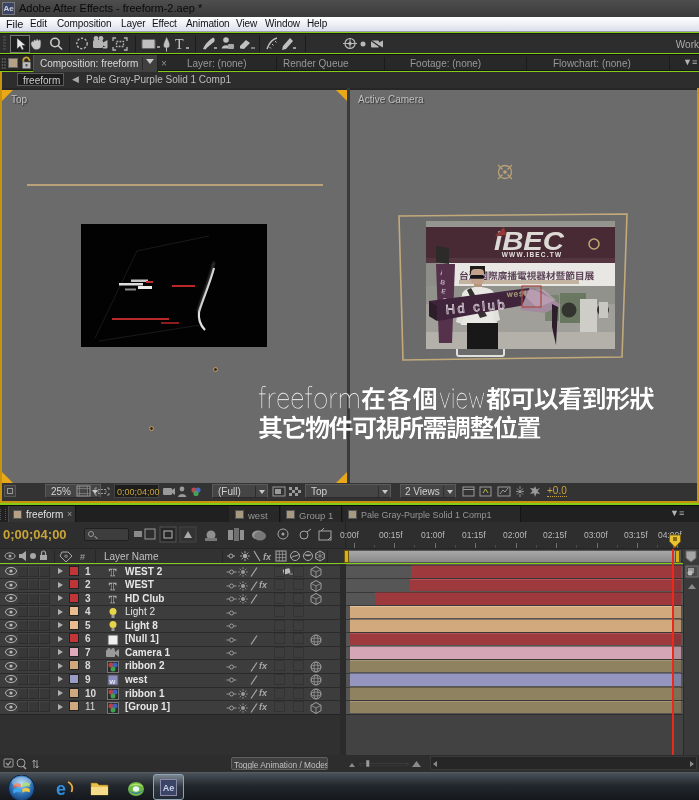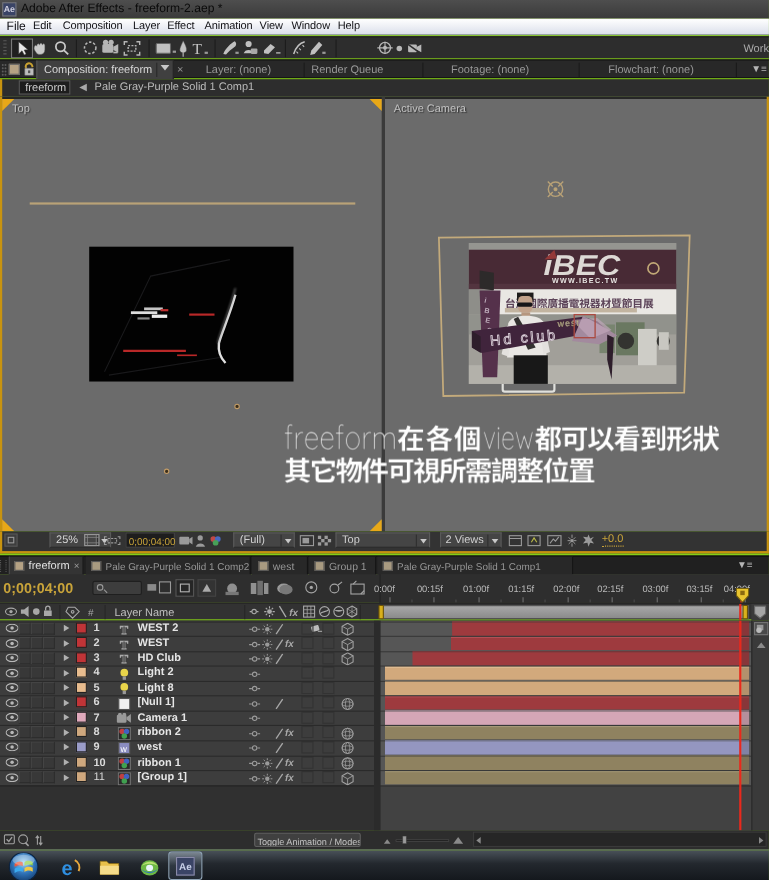--- a/index.html
+++ b/index.html
@@ -443,24 +443,20 @@
   <div class="txt" style="left:545px;top:2px;font-size:10px;color:#c9a43a;border-bottom:1px dotted #c9a43a;">+0.0</div>
 </div>
 
 <div class="abs" id="tltabs" style="left:0;top:505px;width:699px;height:17px;background:#202020;border-top:1px solid #0c0c0c;">
   <div class="abs" style="left:0px;top:3px;width:6px;height:11px;border-left:1px dotted #555;border-right:1px dotted #555;"></div>
   <div class="abs" style="left:8px;top:0;width:68px;height:17px;background:#343434;border-left:1px solid #4a4a4a;border-right:1px solid #151515;">
     <div class="abs" style="left:4px;top:4px;width:9px;height:9px;background:#b5a284;border:1px solid #555;"></div>
     <div class="txt" style="left:17px;top:3px;font-size:10px;color:#e2e2e2;">freeform</div>
     <div class="txt" style="left:58px;top:3px;font-size:9px;color:#9a9a9a;">×</div>
   </div>
-  <div class="abs" style="left:78px;top:0;width:150px;height:17px;background:#282828;border-right:1px solid #151515;">
-    <div class="abs" style="left:5px;top:4px;width:9px;height:9px;background:#a89a80;border:1px solid #555;"></div>
-    <div class="txt" style="left:18px;top:3.5px;font-size:9px;color:#969696;">Pale Gray-Purple Solid 1 Comp2</div>
-  </div>
   <div class="abs" style="left:229px;top:0;width:51px;height:17px;background:#282828;border-right:1px solid #151515;">
     <div class="abs" style="left:6px;top:4px;width:9px;height:9px;background:#a89a80;border:1px solid #555;"></div>
     <div class="txt" style="left:19px;top:3.5px;font-size:9.5px;color:#969696;">west</div>
   </div>
   <div class="abs" style="left:281px;top:0;width:61px;height:17px;background:#282828;border-right:1px solid #151515;">
     <div class="abs" style="left:5px;top:4px;width:9px;height:9px;background:#a89a80;border:1px solid #555;"></div>
     <div class="txt" style="left:18px;top:3.5px;font-size:9.5px;color:#969696;">Group 1</div>
   </div>
   <div class="abs" style="left:343px;top:0;width:178px;height:17px;background:#282828;border-right:1px solid #151515;">
     <div class="abs" style="left:5px;top:4px;width:9px;height:9px;background:#a89a80;border:1px solid #555;"></div>
@@ -714,21 +710,21 @@
         <div class="abs" style="left:17px;top:0.5px;width:11px;height:11px;background:#383838;border:1px solid #444;border-right-color:#2d2d2d;border-bottom-color:#2d2d2d;"></div>
         <div class="abs" style="left:28px;top:0.5px;width:11px;height:11px;background:#383838;border:1px solid #444;border-right-color:#2d2d2d;border-bottom-color:#2d2d2d;"></div>
         <div class="abs" style="left:39px;top:0.5px;width:11px;height:11px;background:#383838;border:1px solid #444;border-right-color:#2d2d2d;border-bottom-color:#2d2d2d;"></div>
         <div class="abs" style="left:58px;top:3px;width:0;height:0;border-top:3.5px solid transparent;border-bottom:3.5px solid transparent;border-left:5px solid #b0b0b0;"></div>
         <div class="abs" style="left:69px;top:0.5px;width:10px;height:10px;background:#e8bc8e;border:1px solid #222;"></div>
         <div class="txt" style="left:85px;top:0.5px;font-size:10px;font-weight:bold;color:#dadada;">4</div>
         <svg class="abs" style="left:108px;top:1px;" width="10" height="12" viewBox="0 0 10 12">
           <circle cx="5" cy="4.5" r="3.5" fill="#e8d44a"></circle>
           <rect x="3.5" y="8" width="3" height="3" fill="#999"></rect>
         </svg>
-        <div class="txt" style="left:125px;top:0.5px;font-size:10px;font-weight:bold;color:#e6e6e6;text-align:center;">Light 2</div>
+        <div class="txt" style="left:125px;top:0.5px;font-size:10px;font-weight:normal;color:#e6e6e6;text-align:center;">Light 2</div>
         <svg class="abs" style="left:226px;top:3px;" width="11" height="8" viewBox="0 0 11 8">
           <circle cx="5.5" cy="4" r="2" fill="none" stroke="#9a9a9a"></circle>
           <path d="M0.5 4 h2.5 M8 4 h2.5" stroke="#9a9a9a"></path>
         </svg>
         <div class="abs" style="left:274px;top:0.5px;width:11px;height:11px;border:1px solid #333;"></div>
         <div class="abs" style="left:293px;top:0.5px;width:11px;height:11px;border:1px solid #333;"></div>
       </div>
       <div class="abs" style="left:350px;top:41.7px;width:331px;height:12.5px;background:#d2a97c;border-top:1px solid #e2c29a;"></div>
 <div class="abs" style="left:0;top:55.2px;width:345px;height:12.5px;">
         <svg class="abs" style="left:5px;top:2px;" width="12" height="8" viewBox="0 0 12 8">

